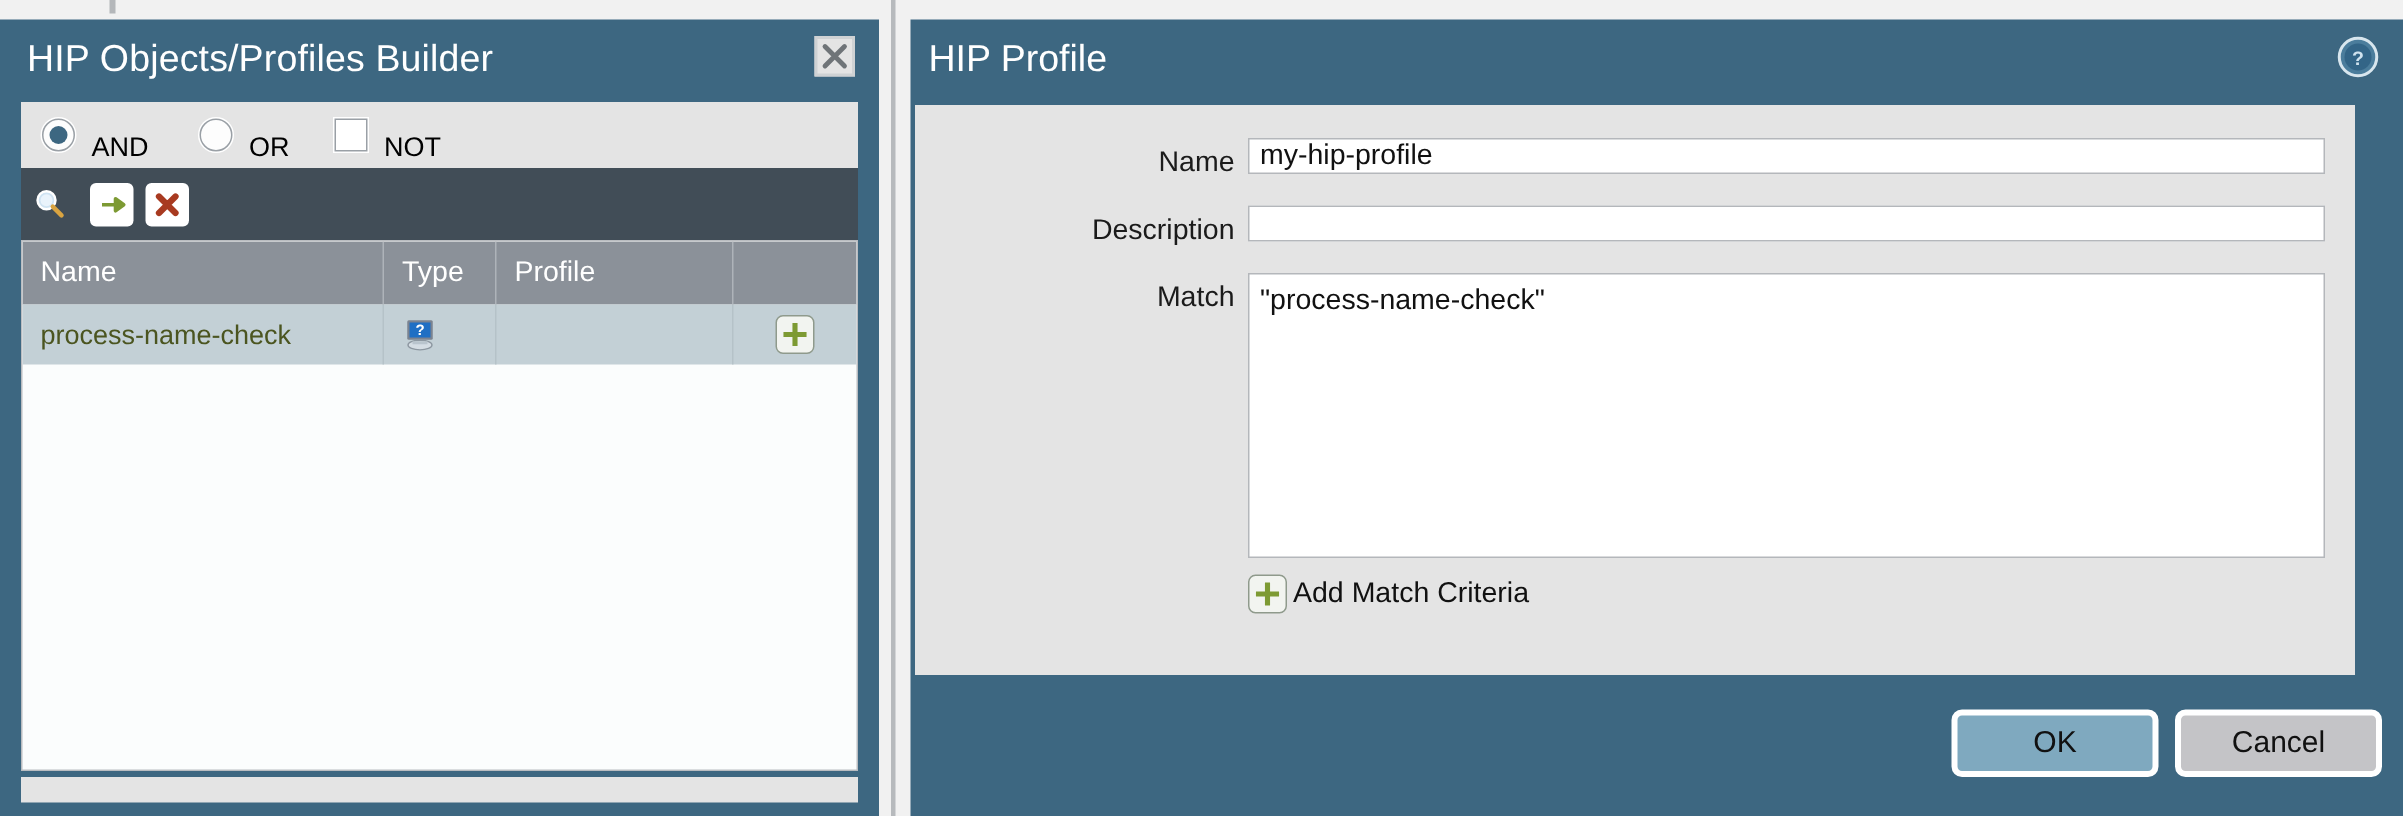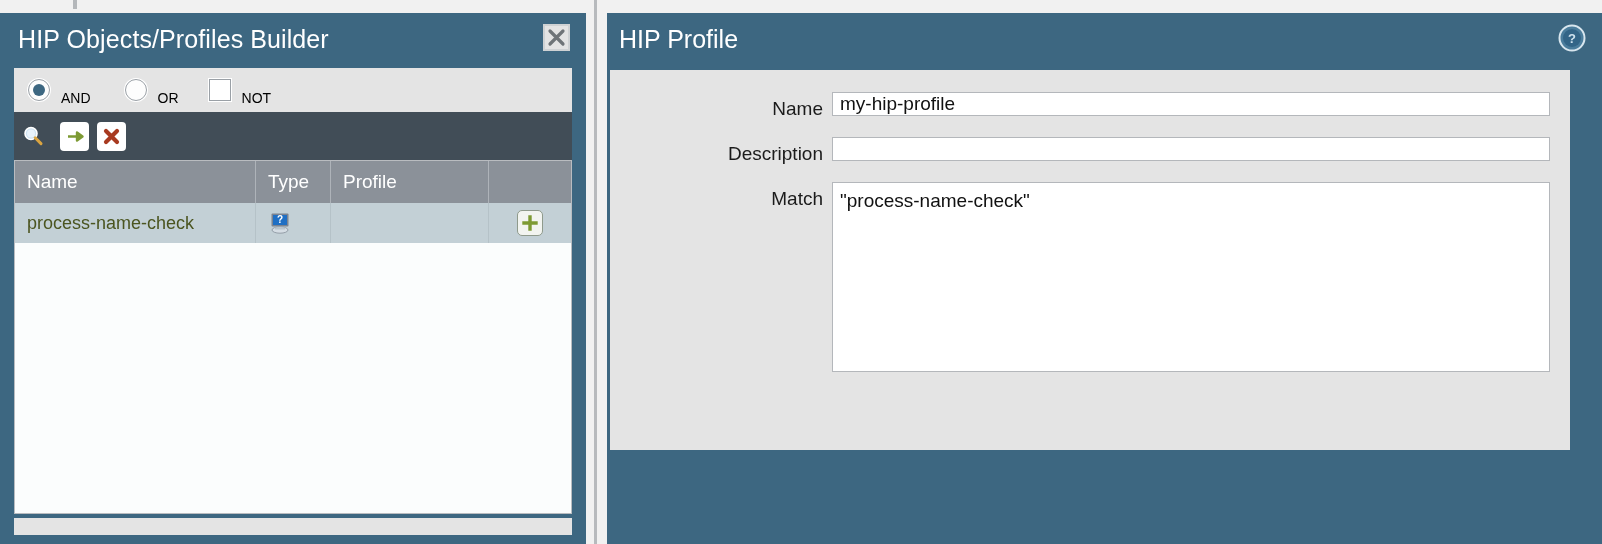--- a/index.html
+++ b/index.html
@@ -80,21 +80,21 @@
   }
   .radio.checked::after {
     content: "";
     position: absolute;
     left: 4px; top: 4px;
     width: 12px; height: 12px;
     border-radius: 50%;
     background: #3d6781;
   }
   .logic-label {
-    font-size: 14px;
+    font-size: 18px;
     color: #000000;
     margin-left: 11px;
     white-space: nowrap;
     margin-top: 16px;
   }
   .checkbox {
     width: 22px; height: 22px;
     background: #ffffff;
     border: 1px solid #9aa0a6;
     box-shadow: 0 0 0 1px #ffffff;
@@ -445,15 +445,27 @@
     <div class="form-row">
       <div class="field-label">Description</div>
       <input class="field-input" type="text" value="" style="">
     </div>
 
     <div class="form-row">
       <div class="field-label">Match</div>
       <textarea class="field-textarea" style="">"process-name-check"</textarea>
     </div>
 
-  </div>
-
+    <div class="add-criteria">
+      <span class="plus-btn">
+        <svg width="18" height="18" viewBox="0 0 18 18">
+          <path d="M9 3 V15 M3 9 H15" stroke="#7d9a33" stroke-width="3.4" stroke-linecap="square"></path>
+        </svg>
+      </span>
+      <span class="add-criteria-label">Add Match Criteria</span>
+    </div>
+  </div>
+
+  <div class="button-bar">
+    <div class="btn btn-ok">OK</div>
+    <div class="btn btn-cancel">Cancel</div>
+  </div>
 </div>
 
 </body></html>

